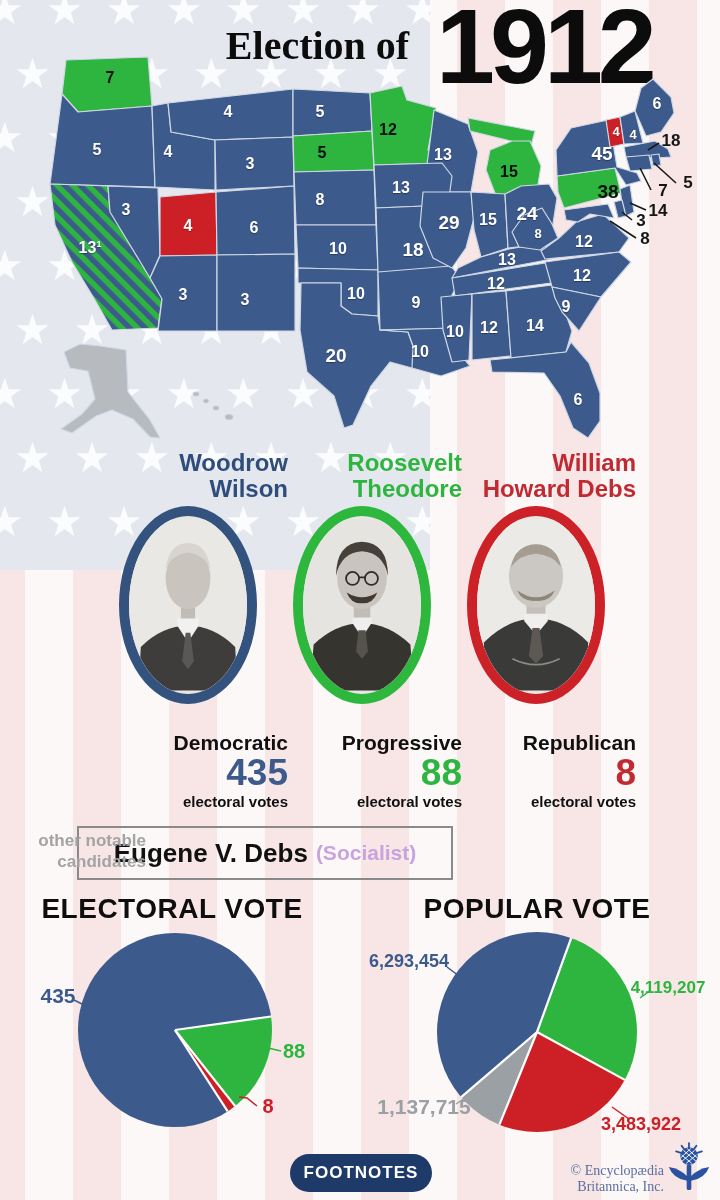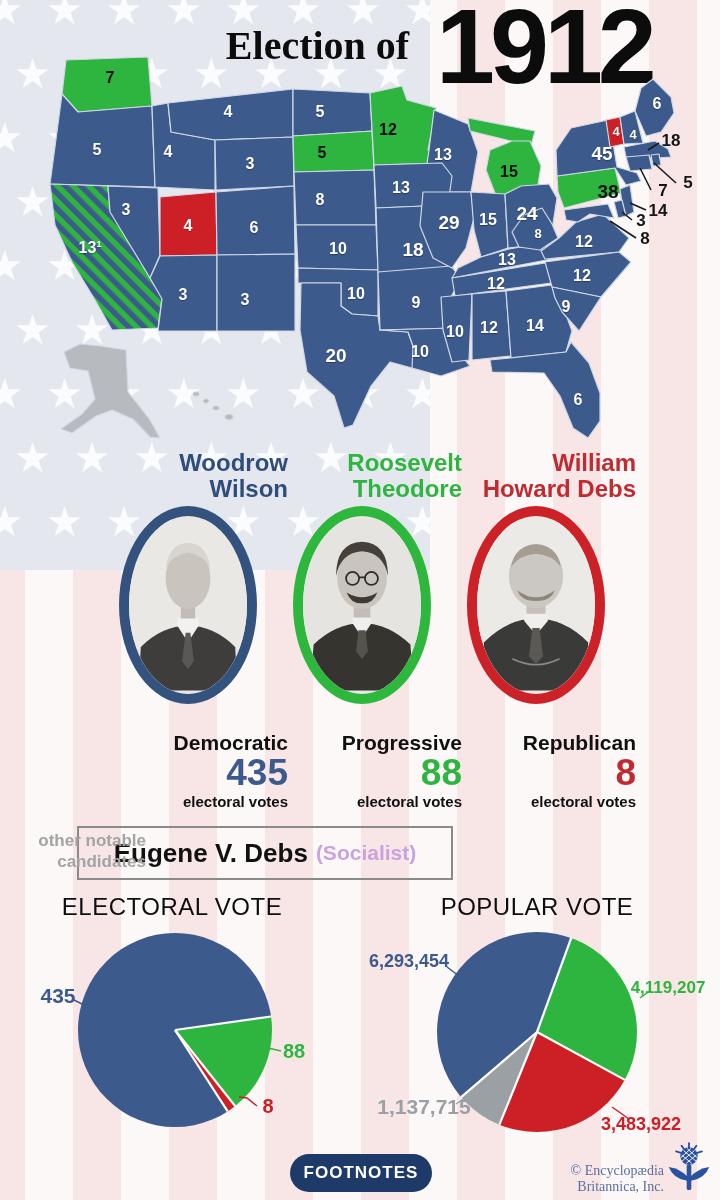--- a/index.html
+++ b/index.html
@@ -36,21 +36,21 @@
   .cand .party{position:absolute;top:281px;left:0;width:100%;font-size:21px;font-weight:800;color:#101010}
   .cand .ev{position:absolute;top:303px;left:0;width:100%;font-size:37px;font-weight:800;line-height:40px}
   .c-wilson .ev{color:#3c5a8c}.c-roosevelt .ev{color:#2db53f}.c-taft .ev{color:#c22a32}
   .cand .evl{position:absolute;top:343px;left:0;width:100%;font-size:15px;font-weight:800;color:#101010}
   .other-box{position:absolute;left:77px;top:826px;width:372px;height:50px;border:2px solid #8a8a8a;
     display:flex;align-items:center;justify-content:center;white-space:nowrap}
   .other-box .dn{font-size:26px;font-weight:800;color:#111}
   .other-box .dp{font-size:21px;font-weight:bold;color:#c9a3de;margin-left:8px}
   .other-label{position:absolute;left:14px;top:830px;width:132px;text-align:right;
     font-size:17px;font-weight:bold;color:#a3a3a3;line-height:21px}
-  .pie-title{position:absolute;transform:translateX(-50%);font-size:24px;font-weight:400;
+  .pie-title{position:absolute;transform:translateX(-50%);font-size:28px;font-weight:700;
     color:#0e0e0e;letter-spacing:.5px;white-space:nowrap}
   .pie{position:absolute;border-radius:50%}
   .pie-label{position:absolute;transform:translate(-50%,-50%);font-weight:800;white-space:nowrap}
   .overlay{position:absolute;left:0;top:0;width:720px;height:1200px;pointer-events:none}
   .footnotes-btn{position:absolute;left:290px;top:1154px;width:142px;height:38px;border:none;
     border-radius:19px;background:#1e3a68;color:#fff;font-family:inherit;font-size:17px;
     font-weight:800;letter-spacing:1px;cursor:pointer}
   .copyright{position:absolute;left:548px;top:1163px;width:116px;text-align:right;
     font-family:"Liberation Serif","DejaVu Serif",serif;font-size:14px;color:#5a6f9e}
   .logo{position:absolute;left:666px;top:1140px}

